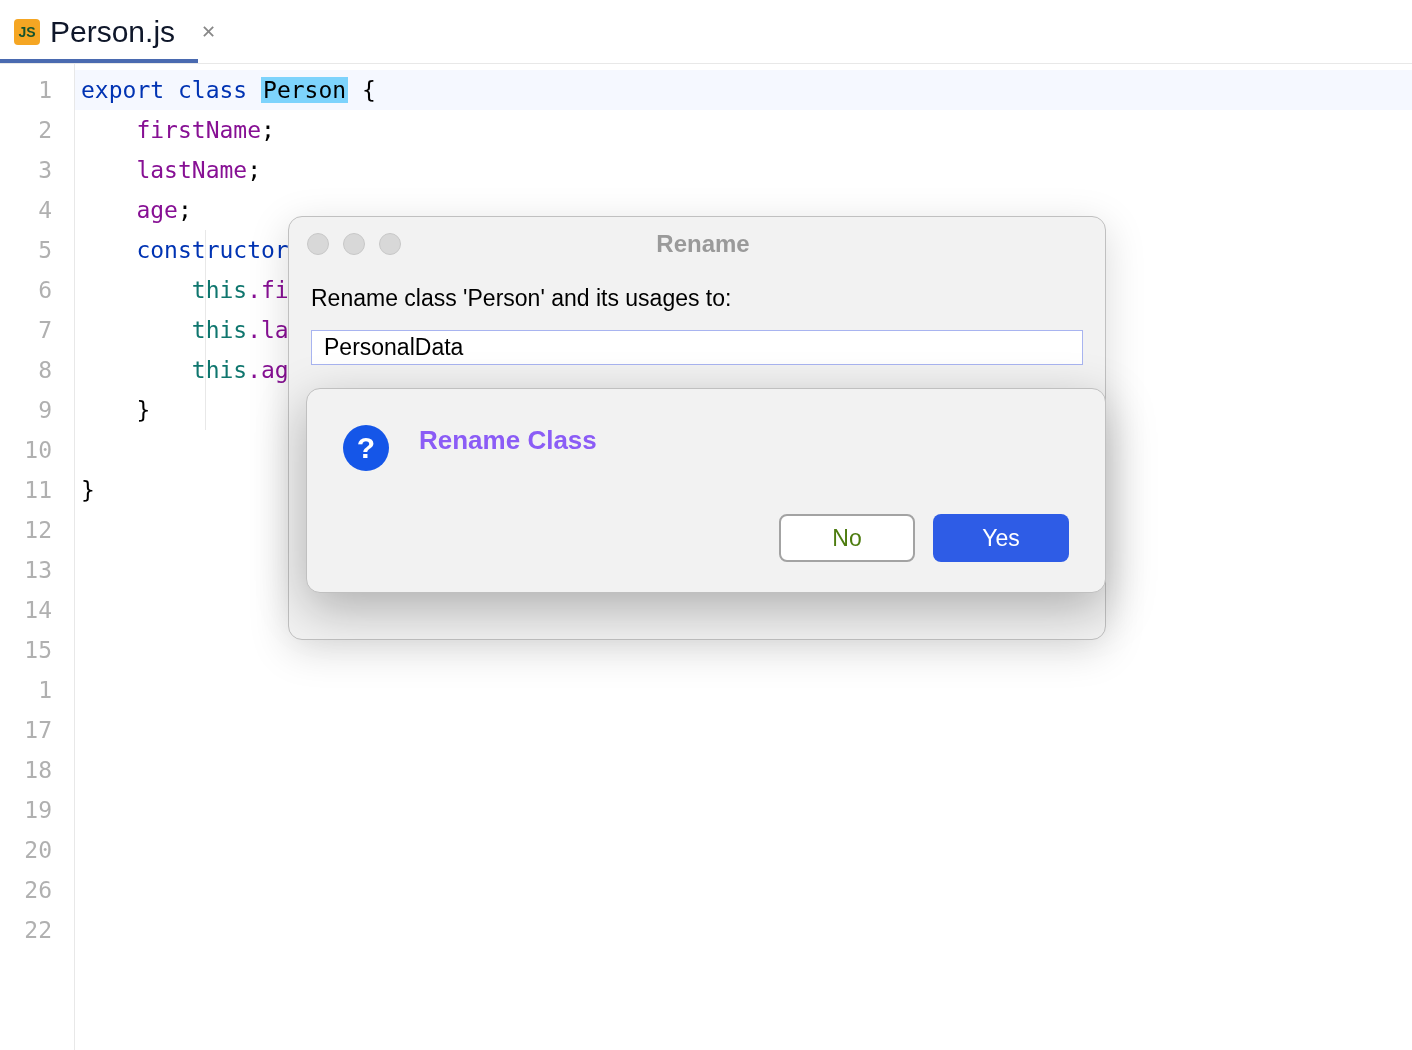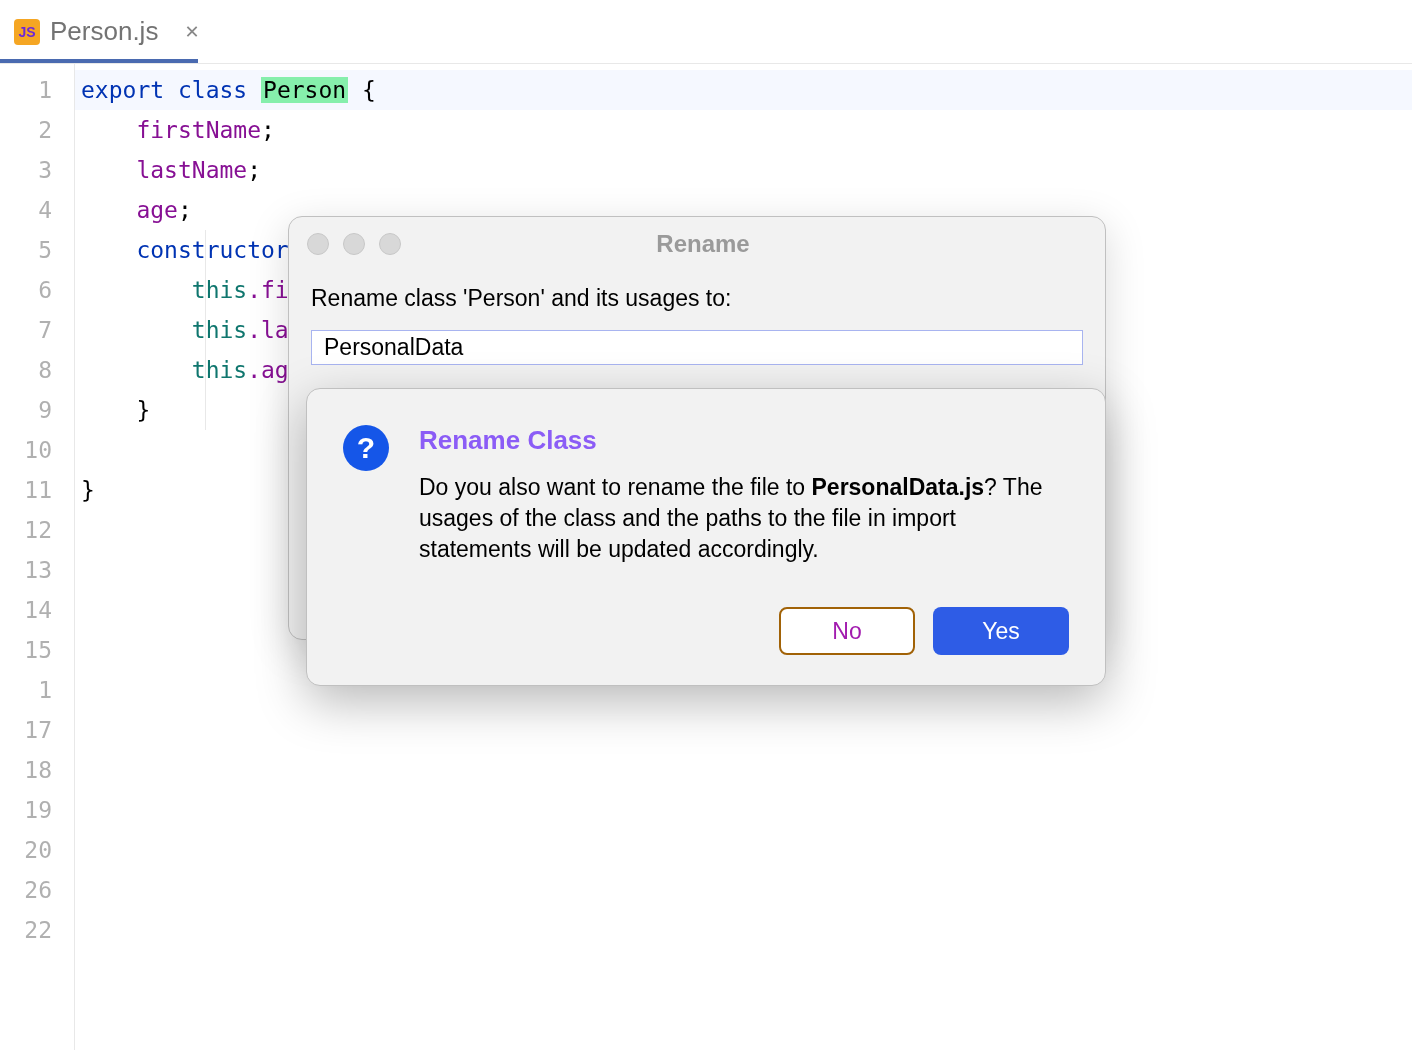--- a/index.html
+++ b/index.html
@@ -39,25 +39,25 @@
     .js-icon {
       width: 26px;
       height: 26px;
       background: #f5a623;
       border-radius: 4px;
       display: flex;
       align-items: center;
       justify-content: center;
       font-size: 14px;
       font-weight: bold;
-      color: #6d28d9;
+      color: #14532d;
     }
     .tab-name {
-      font-size: 26px;
-      color: #737373;
+      font-size: 30px;
+      color: #0f172a;
     }
     .close-x {
       margin-left: 16px;
       font-size: 18px;
       color: #888;
     }
     
     
     .editor {
       display: flex;
@@ -89,21 +89,21 @@
       white-space: pre;
       height: 40px;
     }
     .code-line.current {
       background: #f5f8ff;
     }
     .kw { color: #0033b3; }
     .cls { color: #000; }
     .prop { color: #871094; }
     .this { color: #0f766e; }
-    .highlight { background: #86efac; padding: 0 2px; }
+    .highlight { background: #7dd3fc; padding: 0 2px; }
     .indent-guide {
       position: absolute;
       left: 130px;
       top: 166px;
       width: 1px;
       height: 200px;
       background: #e8e8e8;
     }
     
     
@@ -215,22 +215,22 @@
     .btn {
       min-width: 136px;
       height: 48px;
       border-radius: 8px;
       font-size: 23px;
       cursor: pointer;
       border: none;
     }
     .btn-no {
       background: #fff;
-      color: #a21caf;
-      border: 2px solid #a16207;
+      color: #4d7c0f;
+      border: 2px solid #a3a3a3;
     }
     .btn-yes {
       background: #2e5ce6;
       color: #fff;
     }
     .bold { font-weight: 700; }
   </style>
 </head>
 <body>
 
@@ -297,20 +297,19 @@
     <div class="dialog-label">Rename class 'Person' and its usages to:</div>
     <input class="dialog-input" value="PersonalData" style="">
   </div>
 </div>
 
 <div class="dialog-front">
   <div class="confirm-content">
     <div class="question-icon">?</div>
     <div class="confirm-text">
       <div class="confirm-heading">Rename Class</div>
-      <div class="confirm-message"><span>Do you also want to rename the file to </span><span class="bold">PersonalData.js</span><span>? The usages of the class and the paths to the file in import statements will be updated accordingly.</span></div>
     </div>
   </div>
   <div class="confirm-buttons">
     <button class="btn btn-no">No</button>
     <button class="btn btn-yes">Yes</button>
   </div>
 </div>
 
 </body></html>

